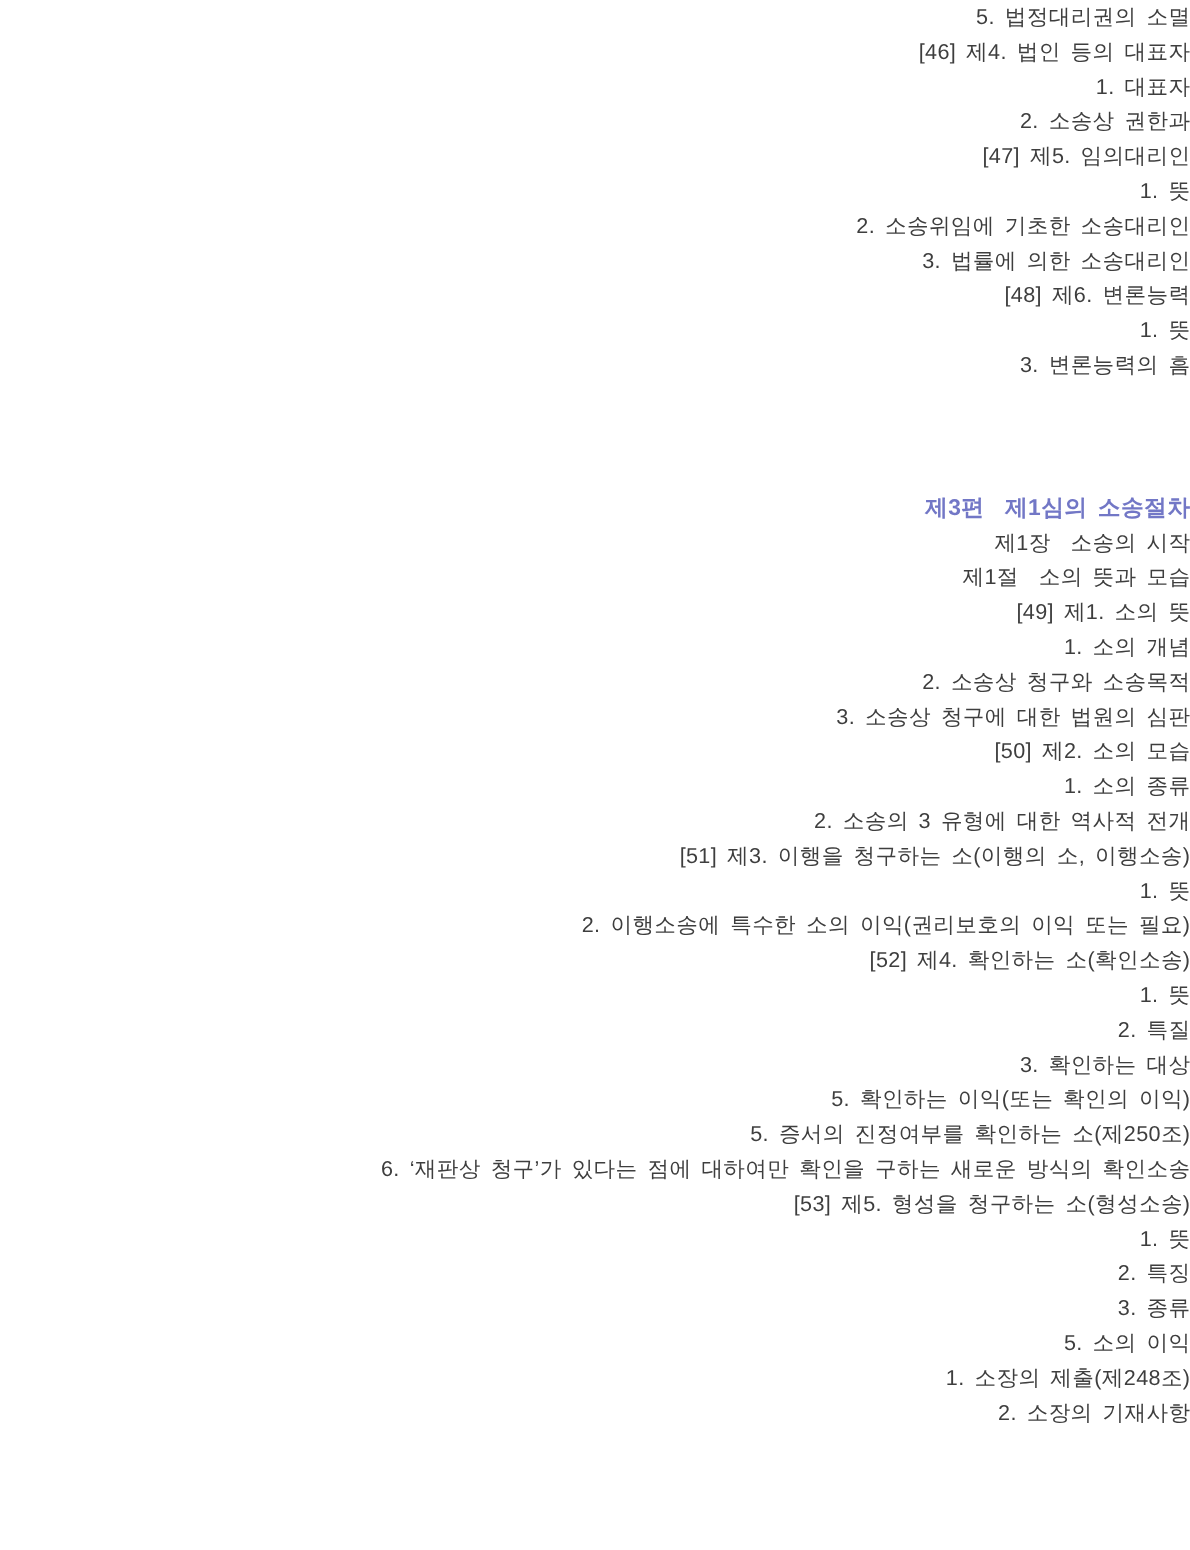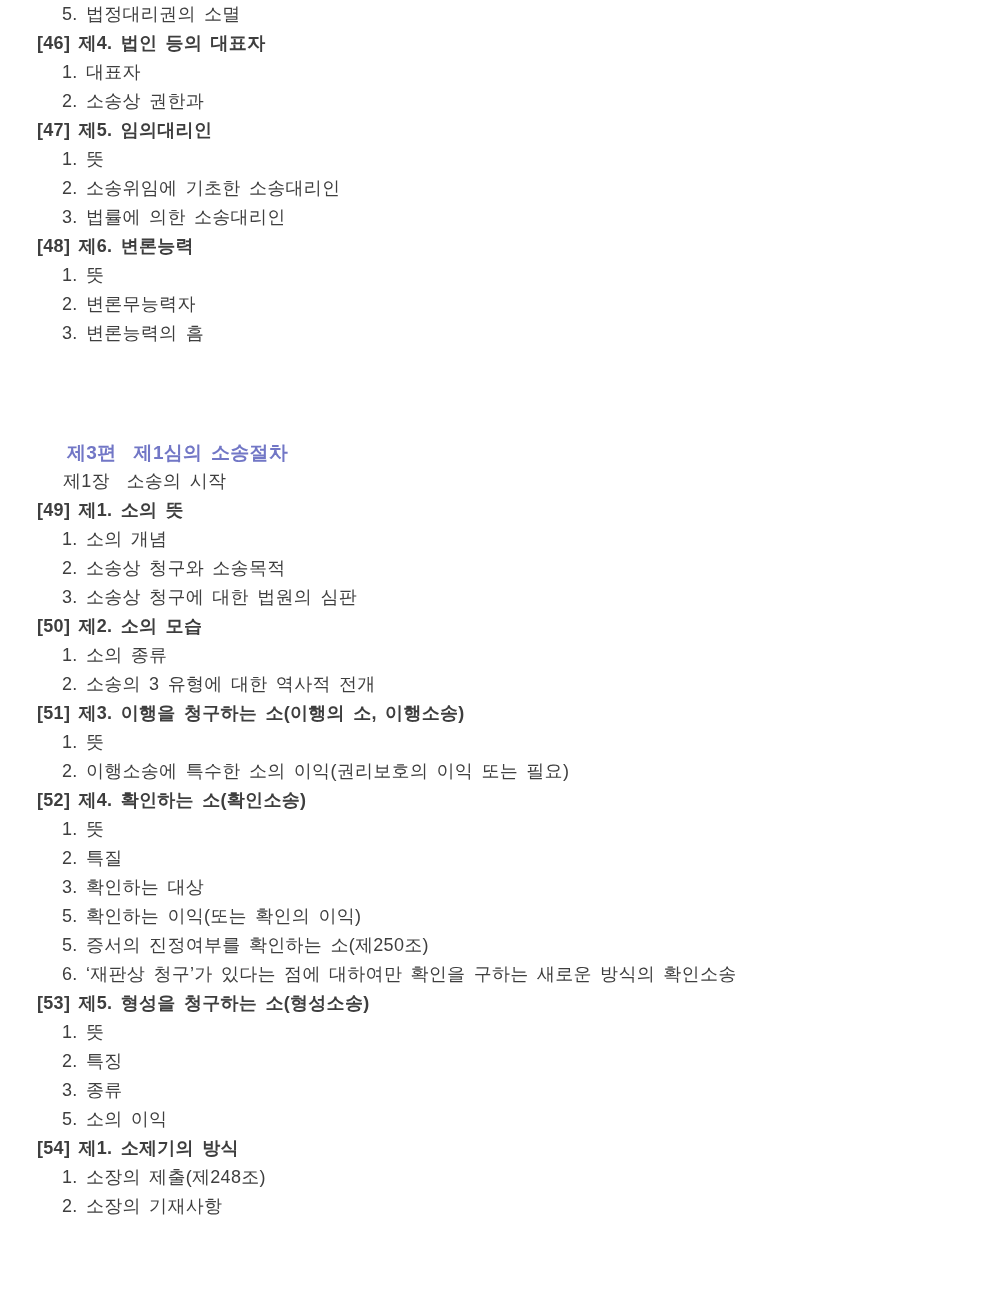--- a/index.html
+++ b/index.html
@@ -11,35 +11,36 @@
     width: 992px;
     height: 1292px;
     overflow: hidden;
     font-family: "Liberation Sans", "DejaVu Sans", sans-serif;
   }
   .page {
     position: relative;
     width: 992px;
     height: 1292px;
     background: #ffffff;
+    text-align: right;
   }
   .toc {
     padding-top: 0;
   }
   .toc-line {
     height: 29px;
     line-height: 29px;
     font-size: 18px;
     color: #3e3e3e;
     white-space: pre;
     letter-spacing: 0.3px;
     word-spacing: 3px;
   }
   .toc-line.sub     { padding-left: 62px; }
-  .toc-line.bracket { padding-left: 37px; font-weight: bold; }
+  .toc-line.bracket { padding-left: 37px; }
   .toc-line.heading { padding-left: 63px; }
   .toc-line.part {
     padding-left: 67px;
     color: #7277c6;
     font-weight: 700;
     font-size: 19px;
   }
   .toc-line.gap-before { margin-top: 90px; }
 </style>
 </head>
@@ -50,24 +51,24 @@
       <div class="toc-line sub">5. 법정대리권의 소멸</div>
       <div class="toc-line bracket">[46] 제4. 법인 등의 대표자</div>
       <div class="toc-line sub">1. 대표자</div>
       <div class="toc-line sub">2. 소송상 권한과</div>
       <div class="toc-line bracket">[47] 제5. 임의대리인</div>
       <div class="toc-line sub">1. 뜻</div>
       <div class="toc-line sub">2. 소송위임에 기초한 소송대리인</div>
       <div class="toc-line sub">3. 법률에 의한 소송대리인</div>
       <div class="toc-line bracket">[48] 제6. 변론능력</div>
       <div class="toc-line sub">1. 뜻</div>
-      <div class="toc-line sub">2. 변론무능력자</div>
       <div class="toc-line sub">3. 변론능력의 흠</div>
       <div class="toc-line part gap-before">제3편  제1심의 소송절차</div>
       <div class="toc-line heading">제1장  소송의 시작</div>
+      <div class="toc-line heading">제1절  소의 뜻과 모습</div>
       <div class="toc-line bracket">[49] 제1. 소의 뜻</div>
       <div class="toc-line sub">1. 소의 개념</div>
       <div class="toc-line sub">2. 소송상 청구와 소송목적</div>
       <div class="toc-line sub">3. 소송상 청구에 대한 법원의 심판</div>
       <div class="toc-line bracket">[50] 제2. 소의 모습</div>
       <div class="toc-line sub">1. 소의 종류</div>
       <div class="toc-line sub">2. 소송의 3 유형에 대한 역사적 전개</div>
       <div class="toc-line bracket">[51] 제3. 이행을 청구하는 소(이행의 소, 이행소송)</div>
       <div class="toc-line sub">1. 뜻</div>
       <div class="toc-line sub">2. 이행소송에 특수한 소의 이익(권리보호의 이익 또는 필요)</div>
@@ -76,17 +77,16 @@
       <div class="toc-line sub">2. 특질</div>
       <div class="toc-line sub">3. 확인하는 대상</div>
       <div class="toc-line sub">5. 확인하는 이익(또는 확인의 이익)</div>
       <div class="toc-line sub">5. 증서의 진정여부를 확인하는 소(제250조)</div>
       <div class="toc-line sub">6. ‘재판상 청구’가 있다는 점에 대하여만 확인을 구하는 새로운 방식의 확인소송</div>
       <div class="toc-line bracket">[53] 제5. 형성을 청구하는 소(형성소송)</div>
       <div class="toc-line sub">1. 뜻</div>
       <div class="toc-line sub">2. 특징</div>
       <div class="toc-line sub">3. 종류</div>
       <div class="toc-line sub">5. 소의 이익</div>
-      <div class="toc-line bracket">[54] 제1. 소제기의 방식</div>
       <div class="toc-line sub">1. 소장의 제출(제248조)</div>
       <div class="toc-line sub">2. 소장의 기재사항</div>
     </div>
 </div>
 
 </body></html>

